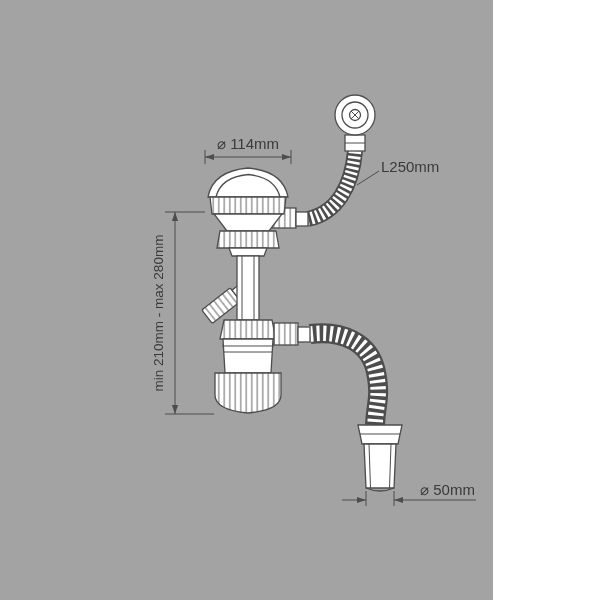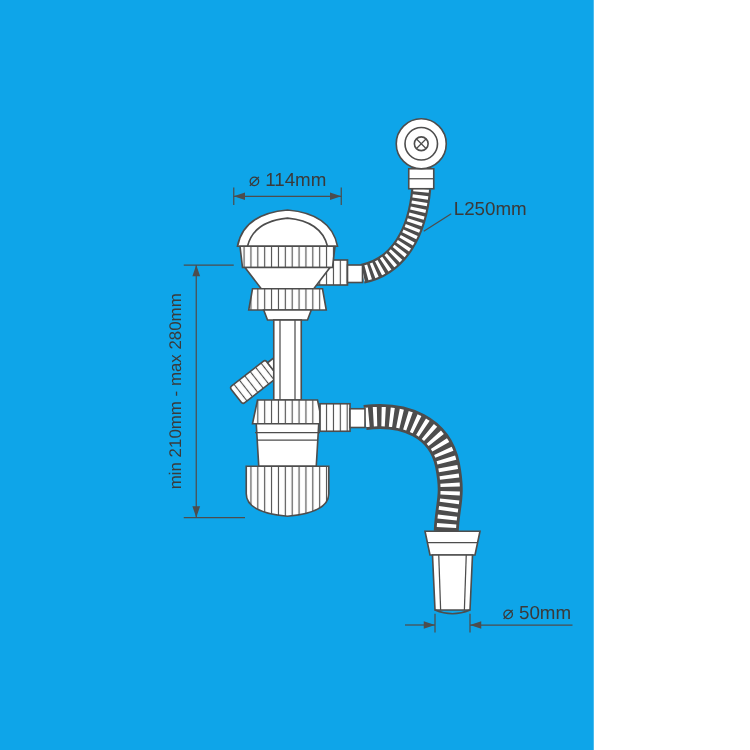--- a/index.html
+++ b/index.html
@@ -8,21 +8,22 @@
     width: 600px;
     height: 600px;
     background: #ffffff;
     font-family: "Liberation Sans", sans-serif;
     overflow: hidden;
   }
   .drawing-area {
     position: relative;
     width: 475px;
     height: 600px;
-    background: #0ea5e9;
+    background: #a3a3a3;
+    padding-left: 18px;
   }
   svg { display: block; }
   .dim-text {
     font-family: "Liberation Sans", sans-serif;
     font-size: 15px;
     fill: #3a3a3a;
   }
   .dim-text-small {
     font-family: "Liberation Sans", sans-serif;
     font-size: 13.5px;

